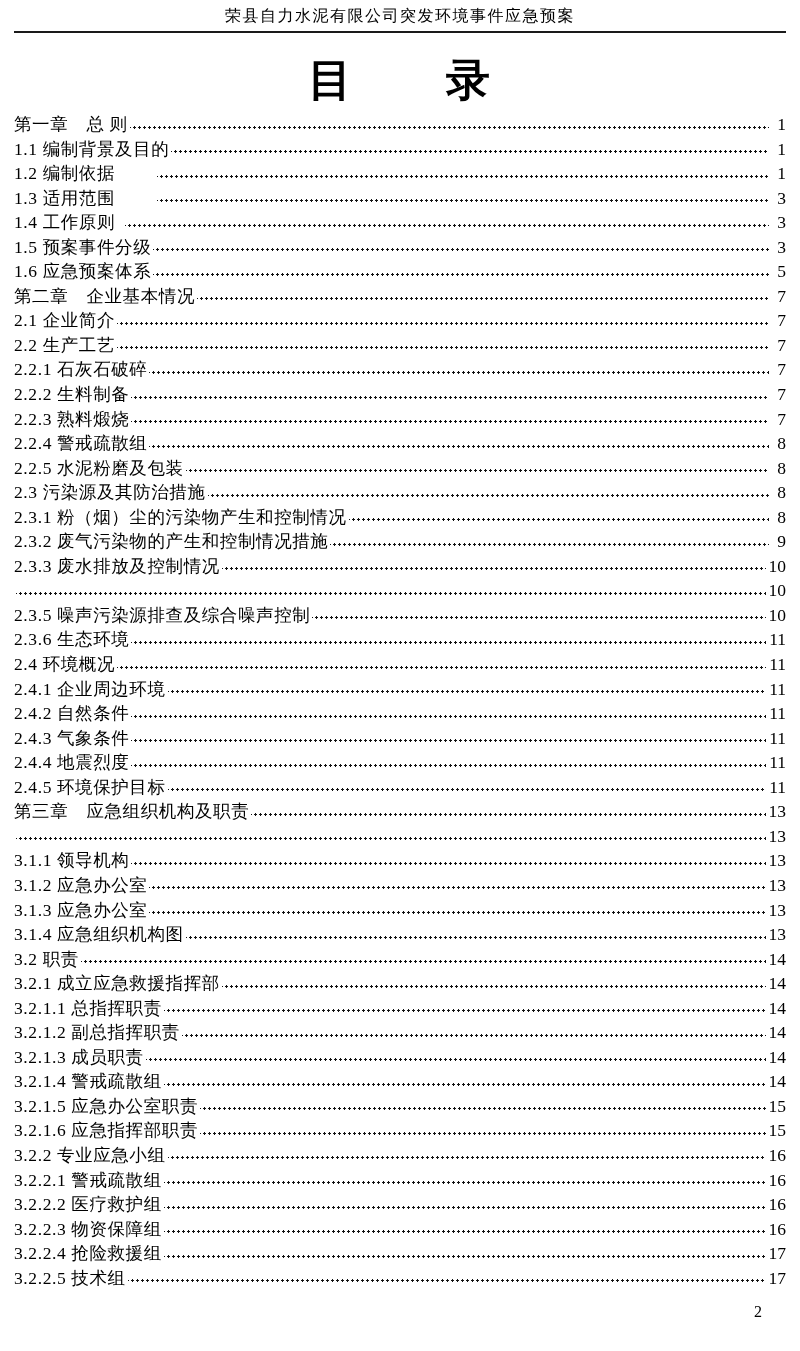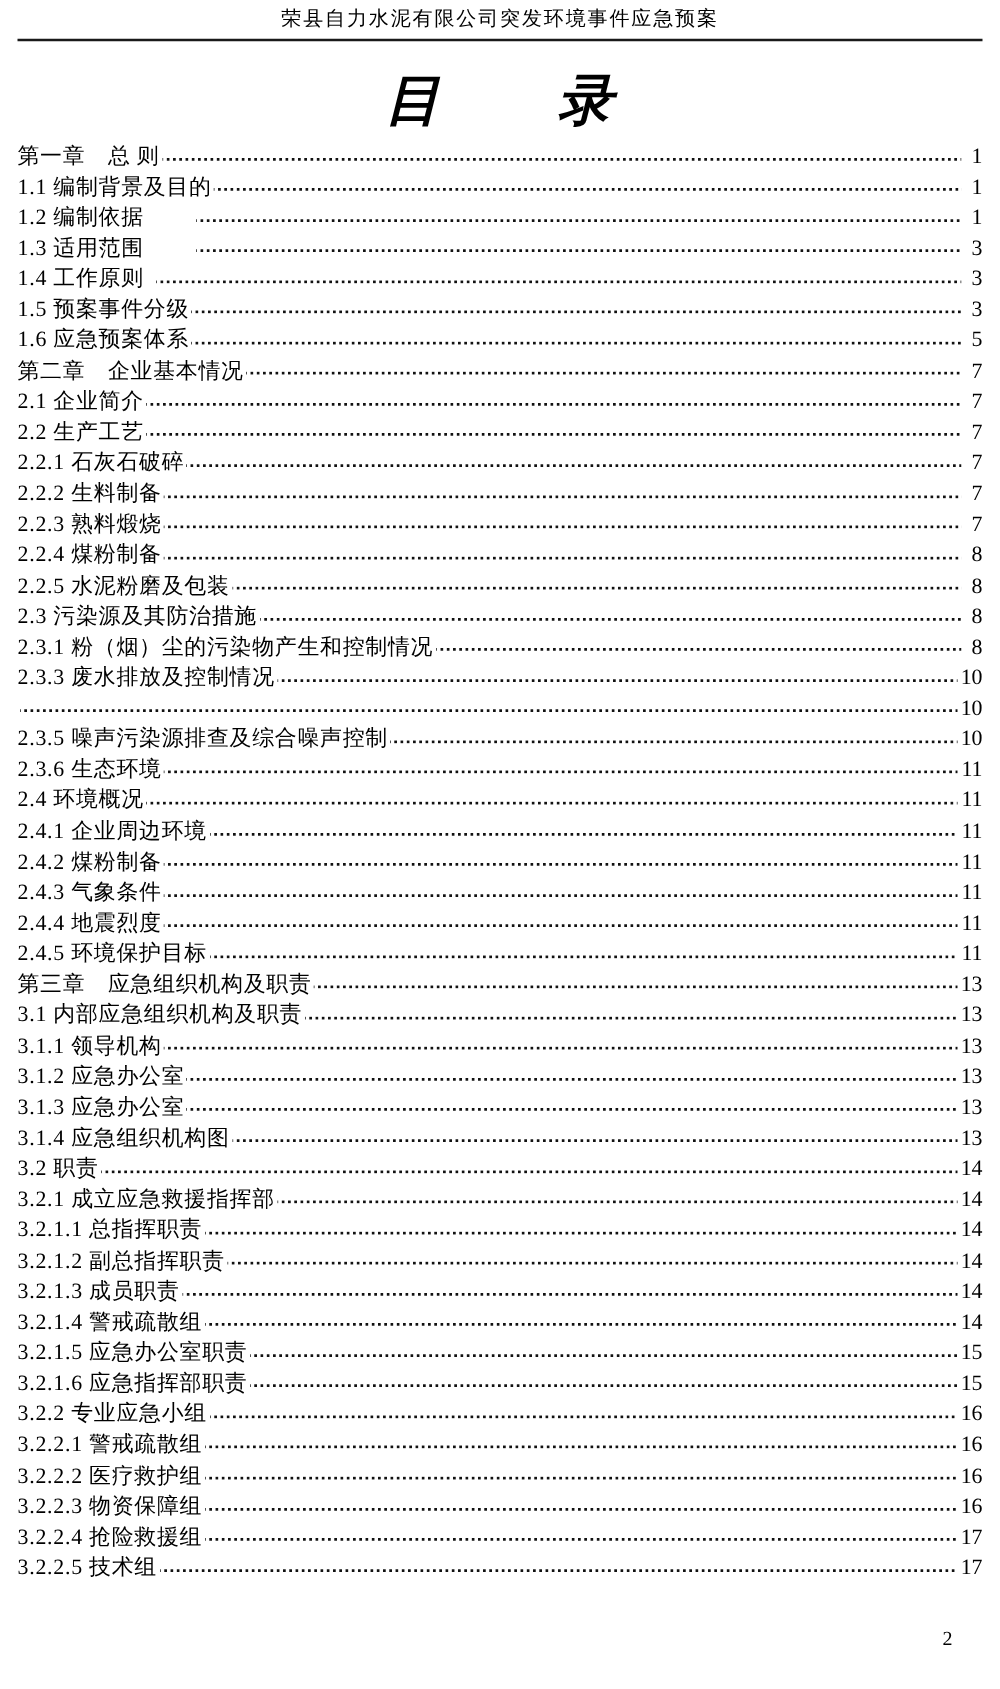--- a/index.html
+++ b/index.html
@@ -27,21 +27,20 @@
     background: #1a1a1a;
     margin-top: 5px;
   }
   .toc-title {
     margin: 22px 0 0 0;
     text-align: center;
     font-size: 44px;
     line-height: 52px;
     font-weight: bold;
     letter-spacing: 2px;
-    font-style: italic;
   }
   .toc-list {
     margin-top: 5px;
     font-size: 17.5px;
   }
   .toc-row {
     display: flex;
     align-items: flex-end;
     height: 24.55px;
     line-height: 24.55px;
@@ -142,40 +141,45 @@
         <span class="toc-label">2.2.2 生料制备</span>
         <span class="toc-leader"></span>
         <span class="toc-page">7</span>
       </div>
       <div class="toc-row">
         <span class="toc-label">2.2.3 熟料煅烧</span>
         <span class="toc-leader"></span>
         <span class="toc-page">7</span>
       </div>
       <div class="toc-row">
-        <span class="toc-label">2.2.4 煤粉制备</span>
+        <span class="toc-label">2.2.4 警戒疏散组</span>
         <span class="toc-leader"></span>
         <span class="toc-page">8</span>
       </div>
       <div class="toc-row">
         <span class="toc-label">2.2.5 水泥粉磨及包装</span>
         <span class="toc-leader"></span>
         <span class="toc-page">8</span>
       </div>
       <div class="toc-row">
         <span class="toc-label">2.3 污染源及其防治措施</span>
         <span class="toc-leader"></span>
         <span class="toc-page">8</span>
       </div>
       <div class="toc-row">
         <span class="toc-label">2.3.1 粉（烟）尘的污染物产生和控制情况</span>
         <span class="toc-leader"></span>
         <span class="toc-page">8</span>
       </div>
       <div class="toc-row">
+        <span class="toc-label">2.3.2 废气污染物的产生和控制情况措施</span>
+        <span class="toc-leader"></span>
+        <span class="toc-page">9</span>
+      </div>
+      <div class="toc-row">
         <span class="toc-label">2.3.3 废水排放及控制情况</span>
         <span class="toc-leader"></span>
         <span class="toc-page">10</span>
       </div>
       <div class="toc-row">
         <span class="toc-leader"></span>
         <span class="toc-page">10</span>
       </div>
       <div class="toc-row">
         <span class="toc-label">2.3.5 噪声污染源排查及综合噪声控制</span>
@@ -191,21 +195,21 @@
         <span class="toc-label">2.4 环境概况</span>
         <span class="toc-leader"></span>
         <span class="toc-page">11</span>
       </div>
       <div class="toc-row">
         <span class="toc-label">2.4.1 企业周边环境</span>
         <span class="toc-leader"></span>
         <span class="toc-page">11</span>
       </div>
       <div class="toc-row">
-        <span class="toc-label">2.4.2 煤粉制备</span>
+        <span class="toc-label">2.4.2 自然条件</span>
         <span class="toc-leader"></span>
         <span class="toc-page">11</span>
       </div>
       <div class="toc-row">
         <span class="toc-label">2.4.3 气象条件</span>
         <span class="toc-leader"></span>
         <span class="toc-page">11</span>
       </div>
       <div class="toc-row">
         <span class="toc-label">2.4.4 地震烈度</span>
@@ -216,21 +220,20 @@
         <span class="toc-label">2.4.5 环境保护目标</span>
         <span class="toc-leader"></span>
         <span class="toc-page">11</span>
       </div>
       <div class="toc-row">
         <span class="toc-label">第三章　应急组织机构及职责</span>
         <span class="toc-leader"></span>
         <span class="toc-page">13</span>
       </div>
       <div class="toc-row">
-        <span class="toc-label">3.1 内部应急组织机构及职责</span>
         <span class="toc-leader"></span>
         <span class="toc-page">13</span>
       </div>
       <div class="toc-row">
         <span class="toc-label">3.1.1 领导机构</span>
         <span class="toc-leader"></span>
         <span class="toc-page">13</span>
       </div>
       <div class="toc-row">
         <span class="toc-label">3.1.2 应急办公室</span>

